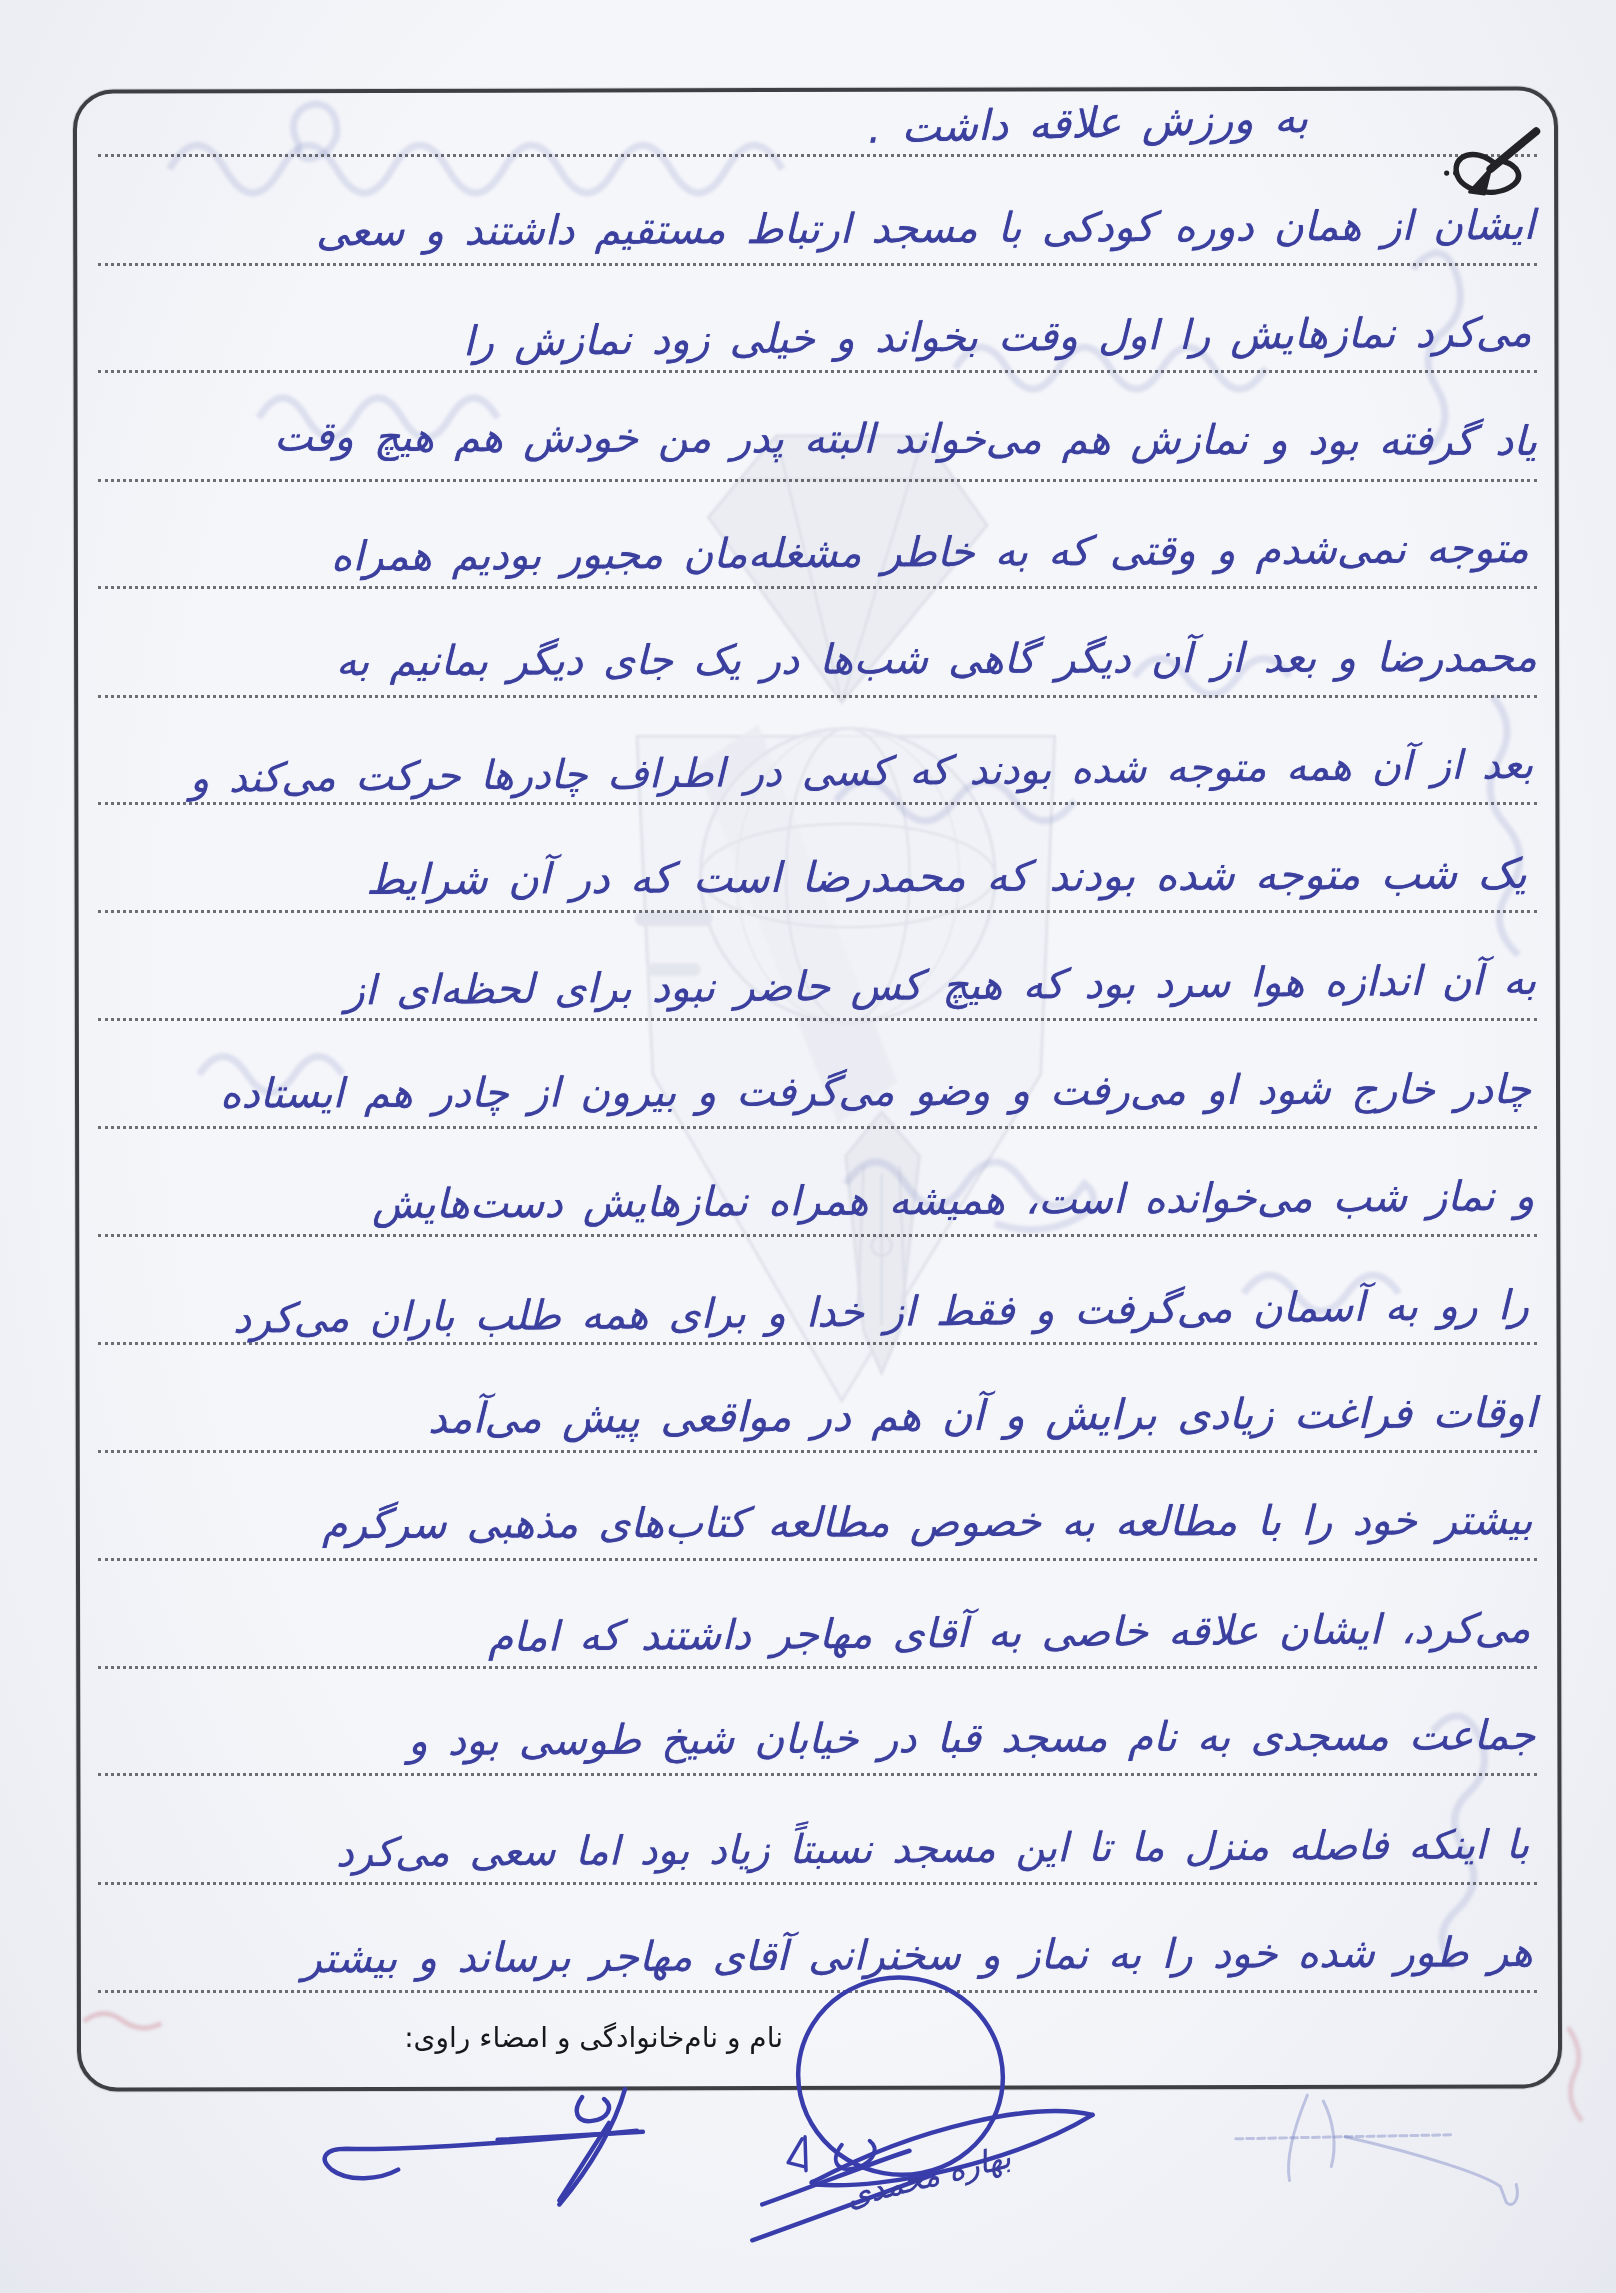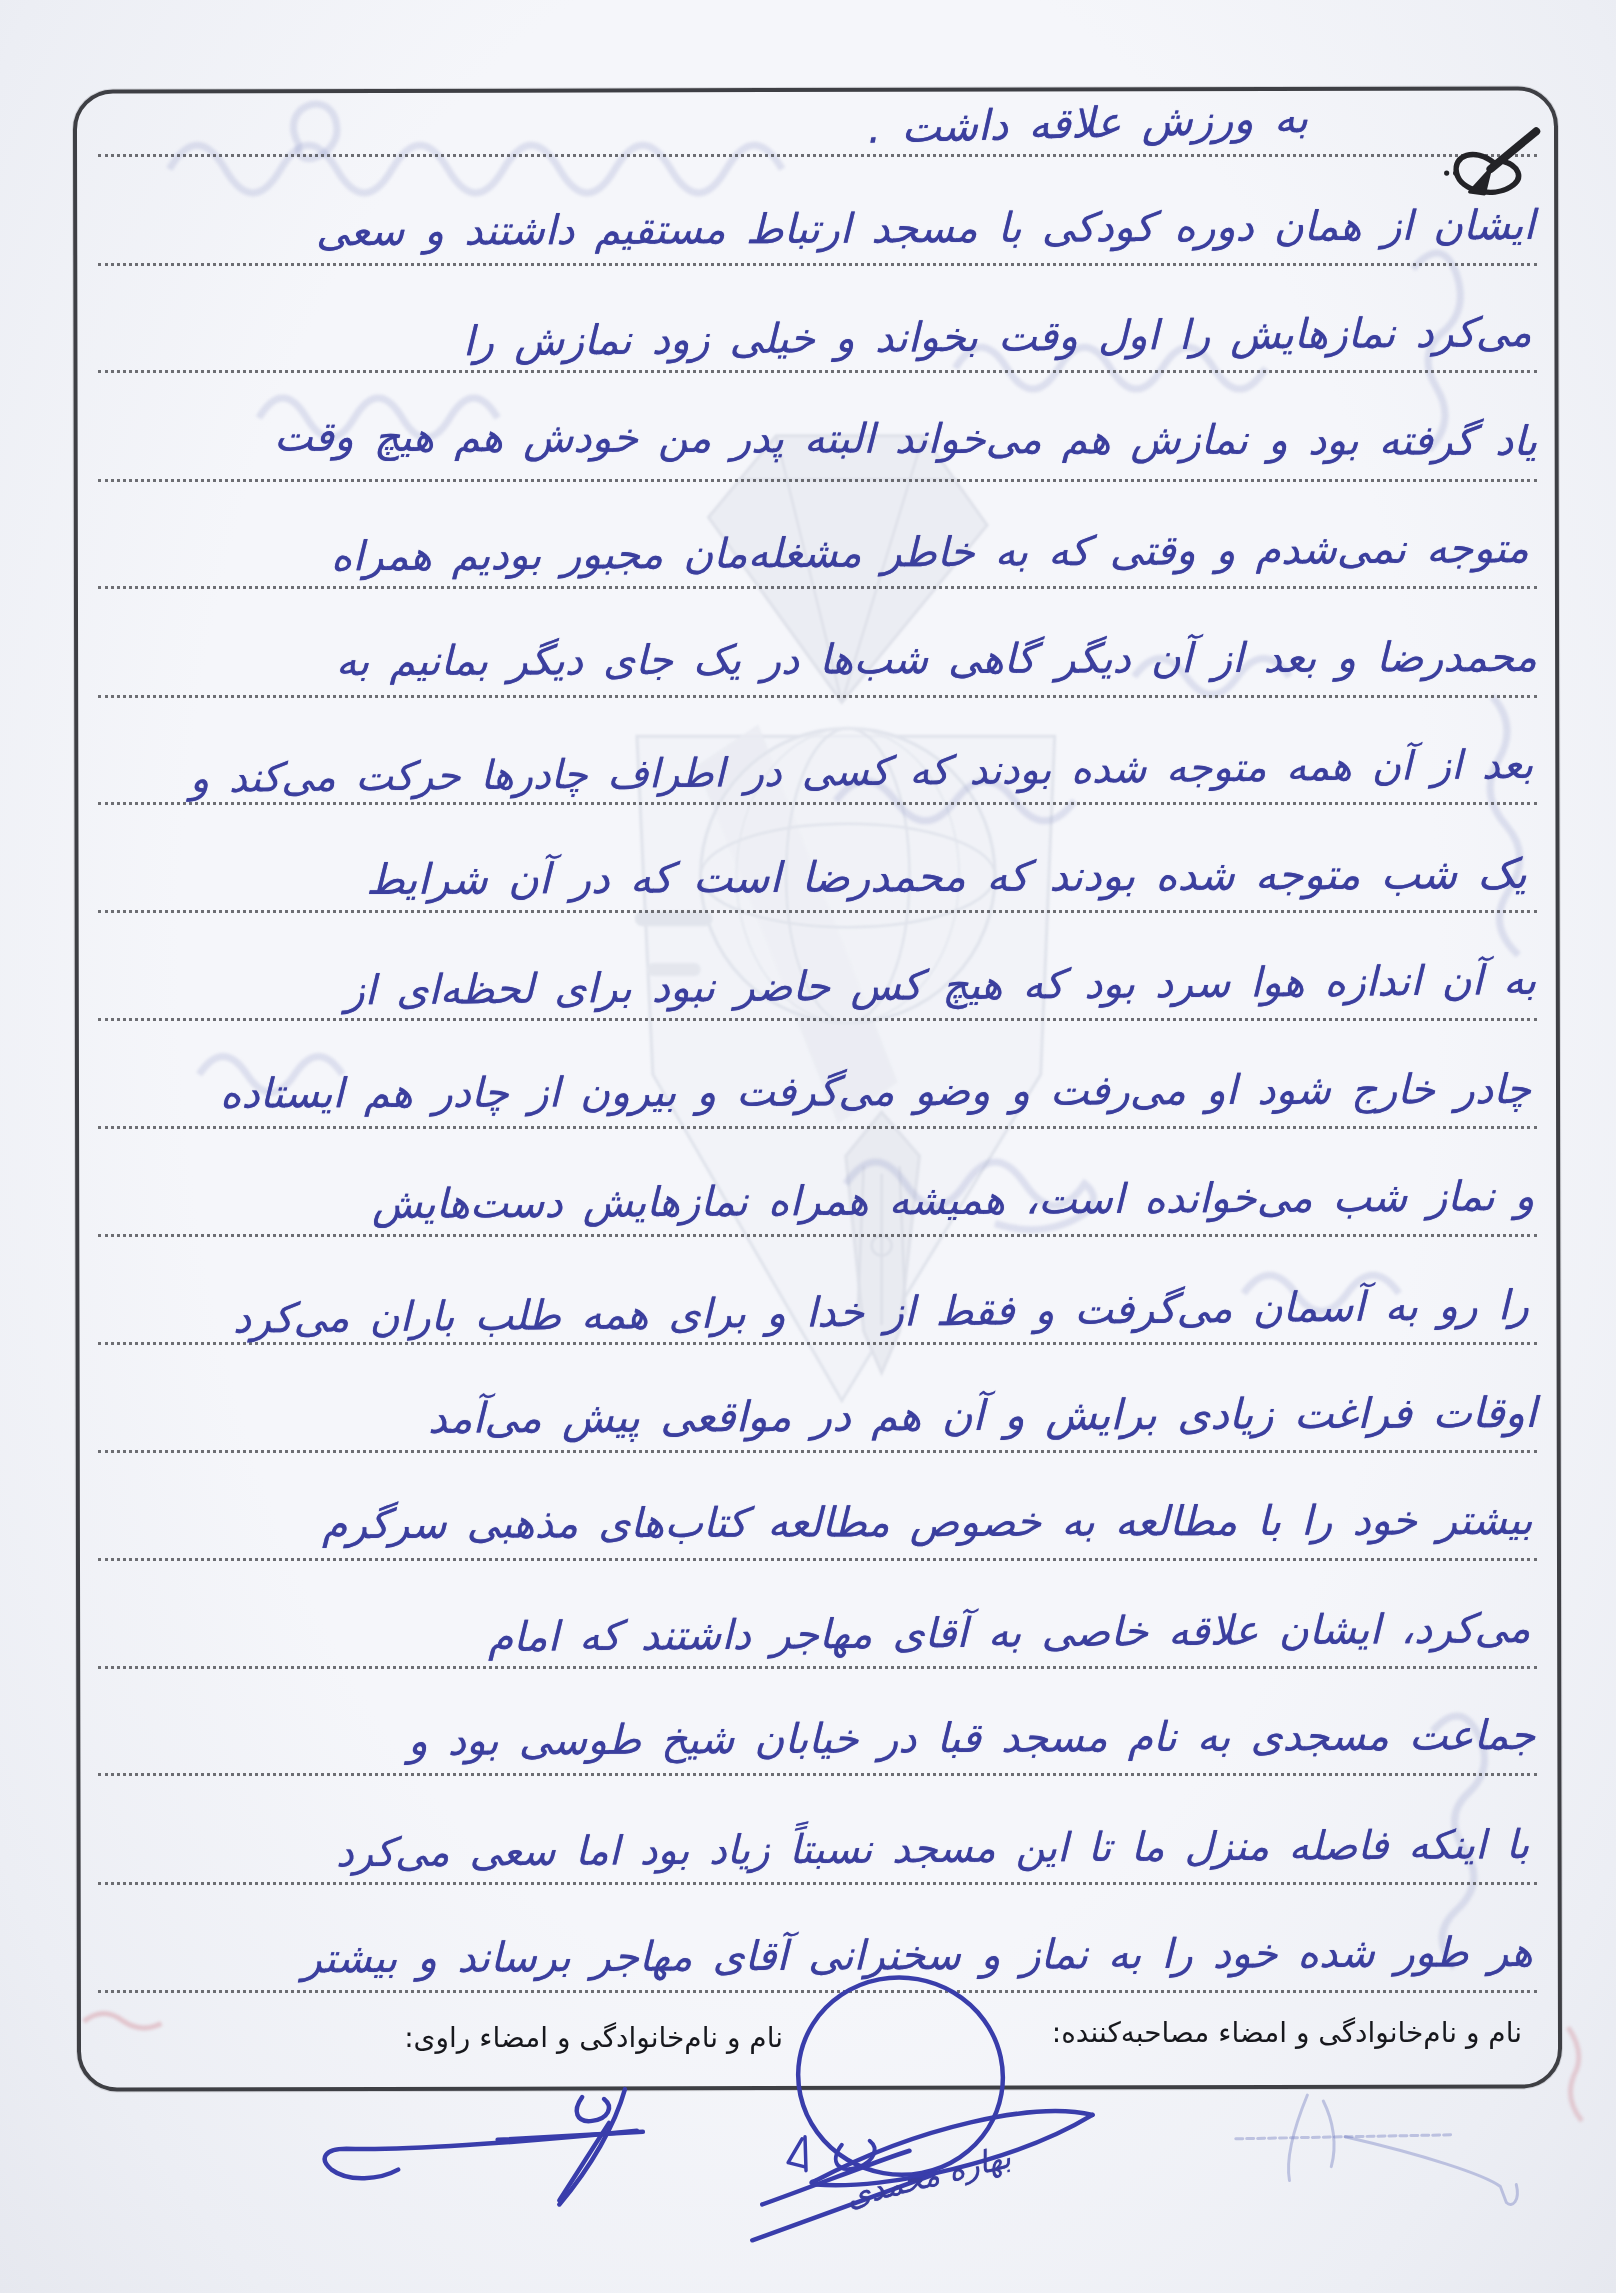--- a/index.html
+++ b/index.html
@@ -131,21 +131,20 @@
   <svg class="overlay" viewBox="0 0 1625 2305">
     <g stroke="#232327" fill="none" stroke-linecap="round" stroke-linejoin="round">
       <path d="M1544 132 L1498 170" stroke-width="8"></path>
       <path d="M1498 170 L1477 193 L1492 195 Z" fill="#232327" stroke-width="3"></path>
       <path d="M1502 164 C1482 148 1460 156 1464 174 C1468 192 1500 199 1518 188 C1533 179 1526 166 1510 162" stroke-width="5.5"></path>
       <circle cx="1454" cy="174" r="2.6" fill="#232327" stroke="none"></circle>
       <circle cx="1463" cy="174" r="2.6" fill="#232327" stroke="none"></circle>
     </g>
   </svg>
 
-  <div class="footer-label" id="label-interviewer">نام و نام‌خانوادگی و امضاء مصاحبه‌کننده:</div>
   <div class="footer-label" id="label-narrator">نام و نام‌خانوادگی و امضاء راوی:</div>
 
   <svg class="overlay" viewBox="0 0 1625 2305">
 
     <g class="ink" stroke-width="4.5">
       <ellipse cx="905" cy="2087" rx="103" ry="99" transform="rotate(10 905 2087)"></ellipse>
       <path d="M820 2192 C 922 2138 1040 2112 1098 2126"></path>
       <path d="M1098 2126 C 1022 2172 892 2202 820 2196 C 814 2195 814 2193 820 2192"></path>
       <path d="M938 2186 L756 2252"></path>
       <path d="M766 2216 C 822 2196 882 2172 914 2162"></path>

